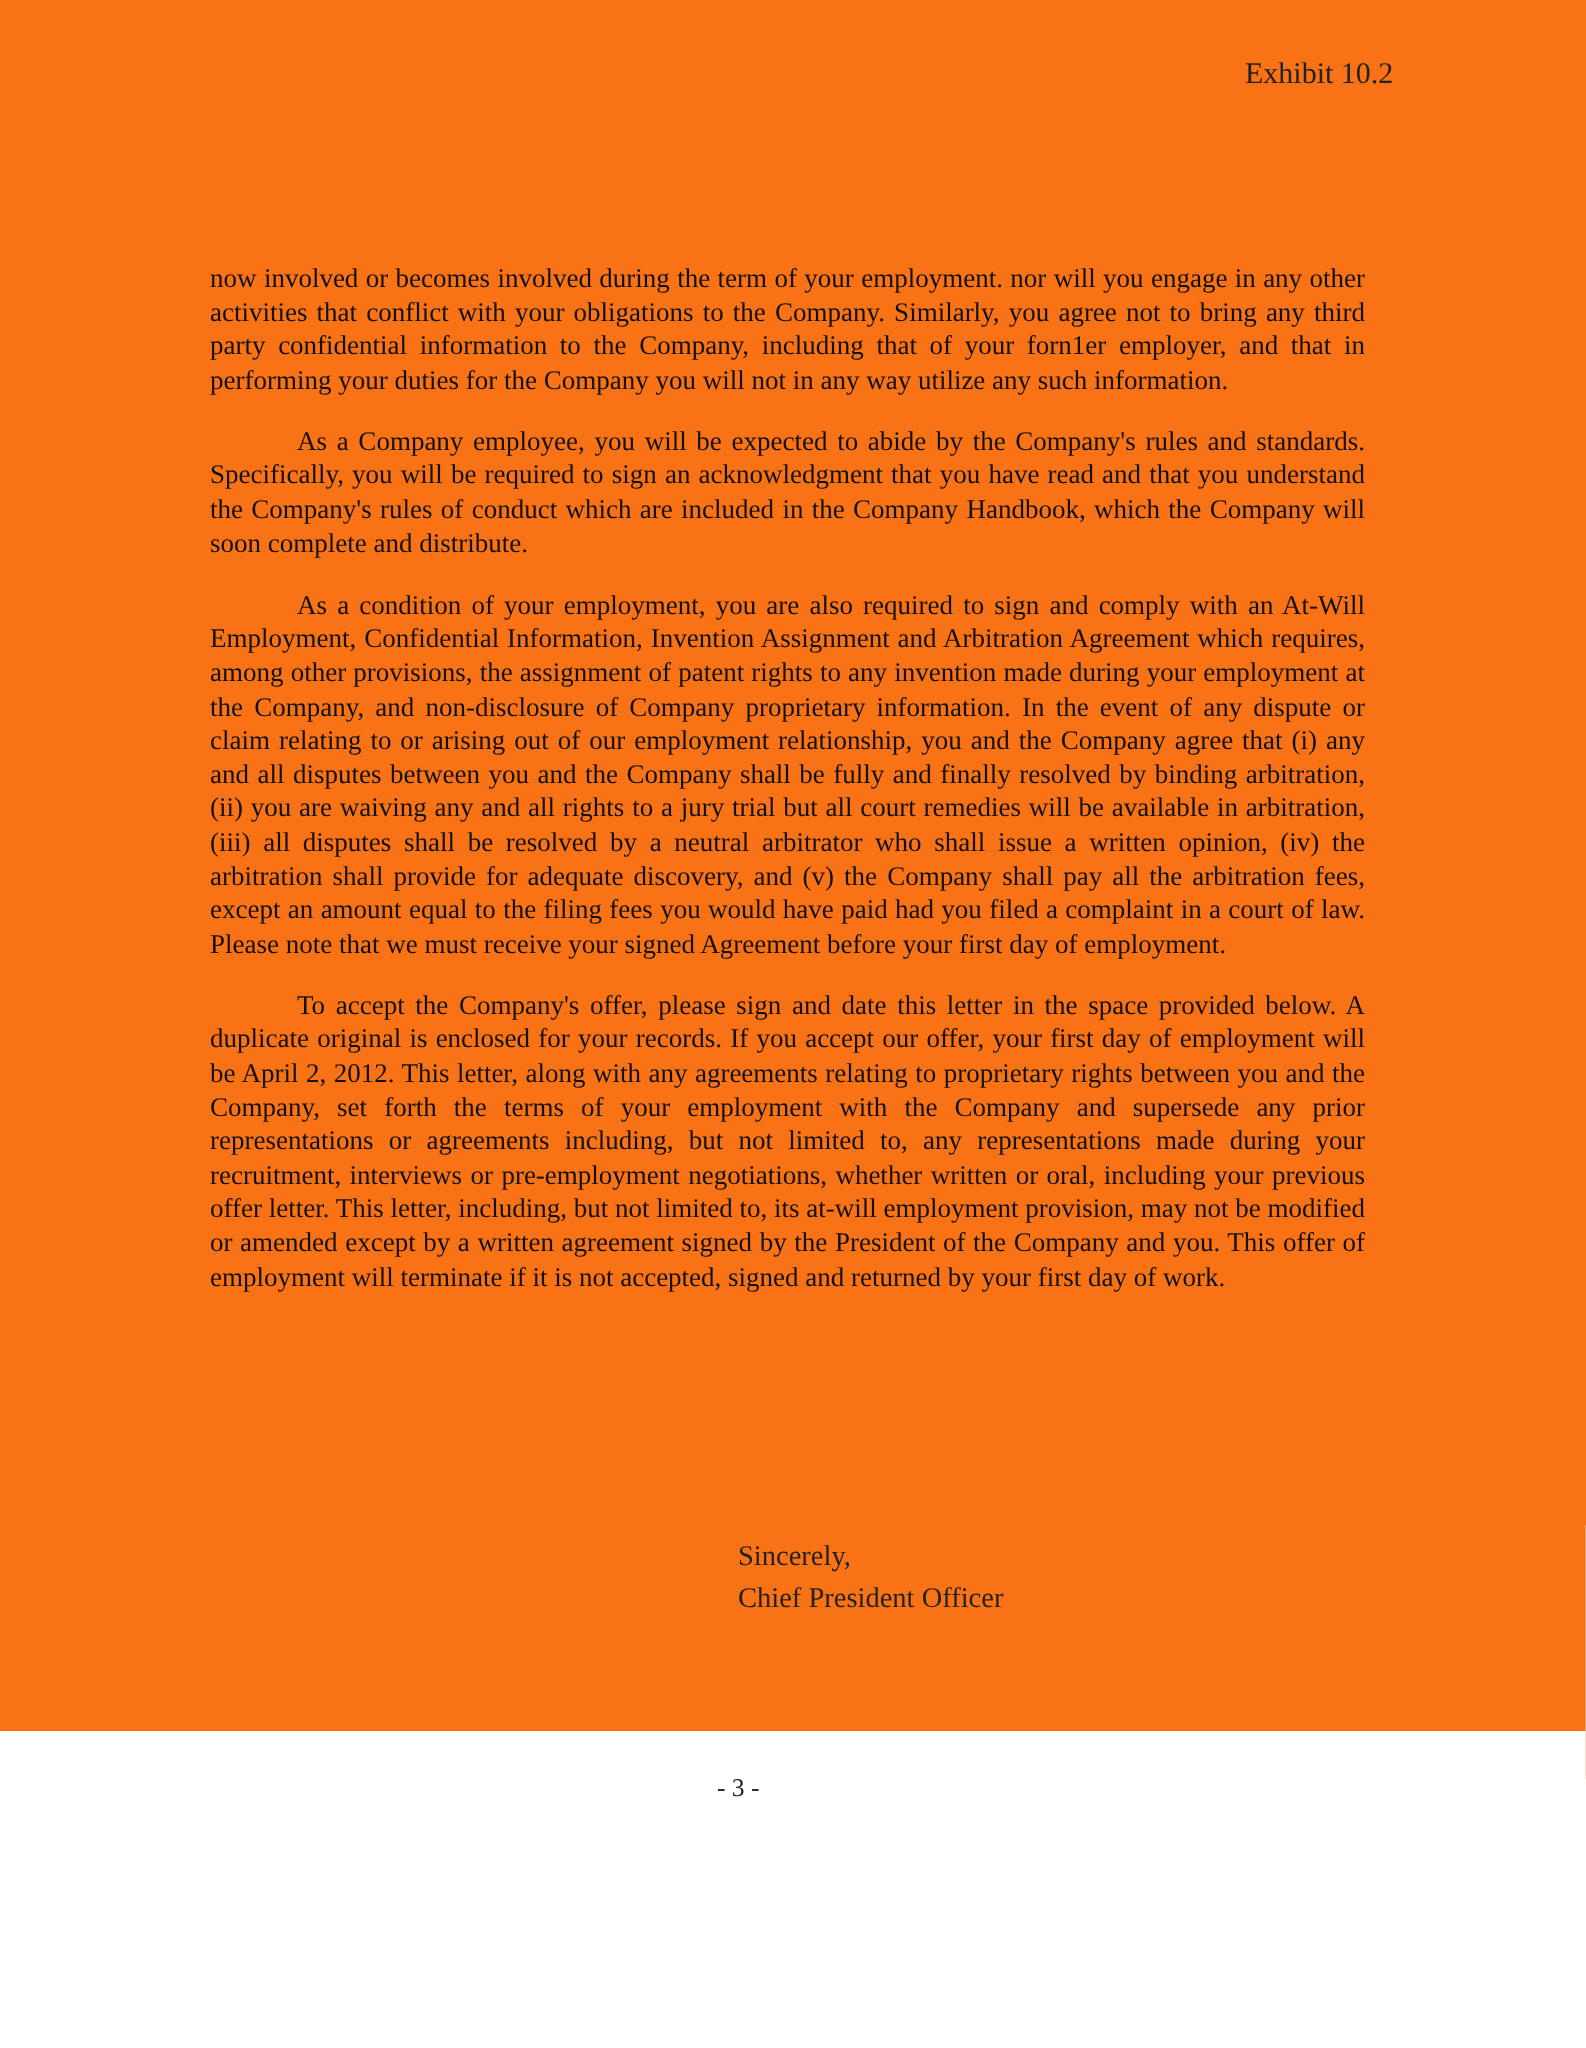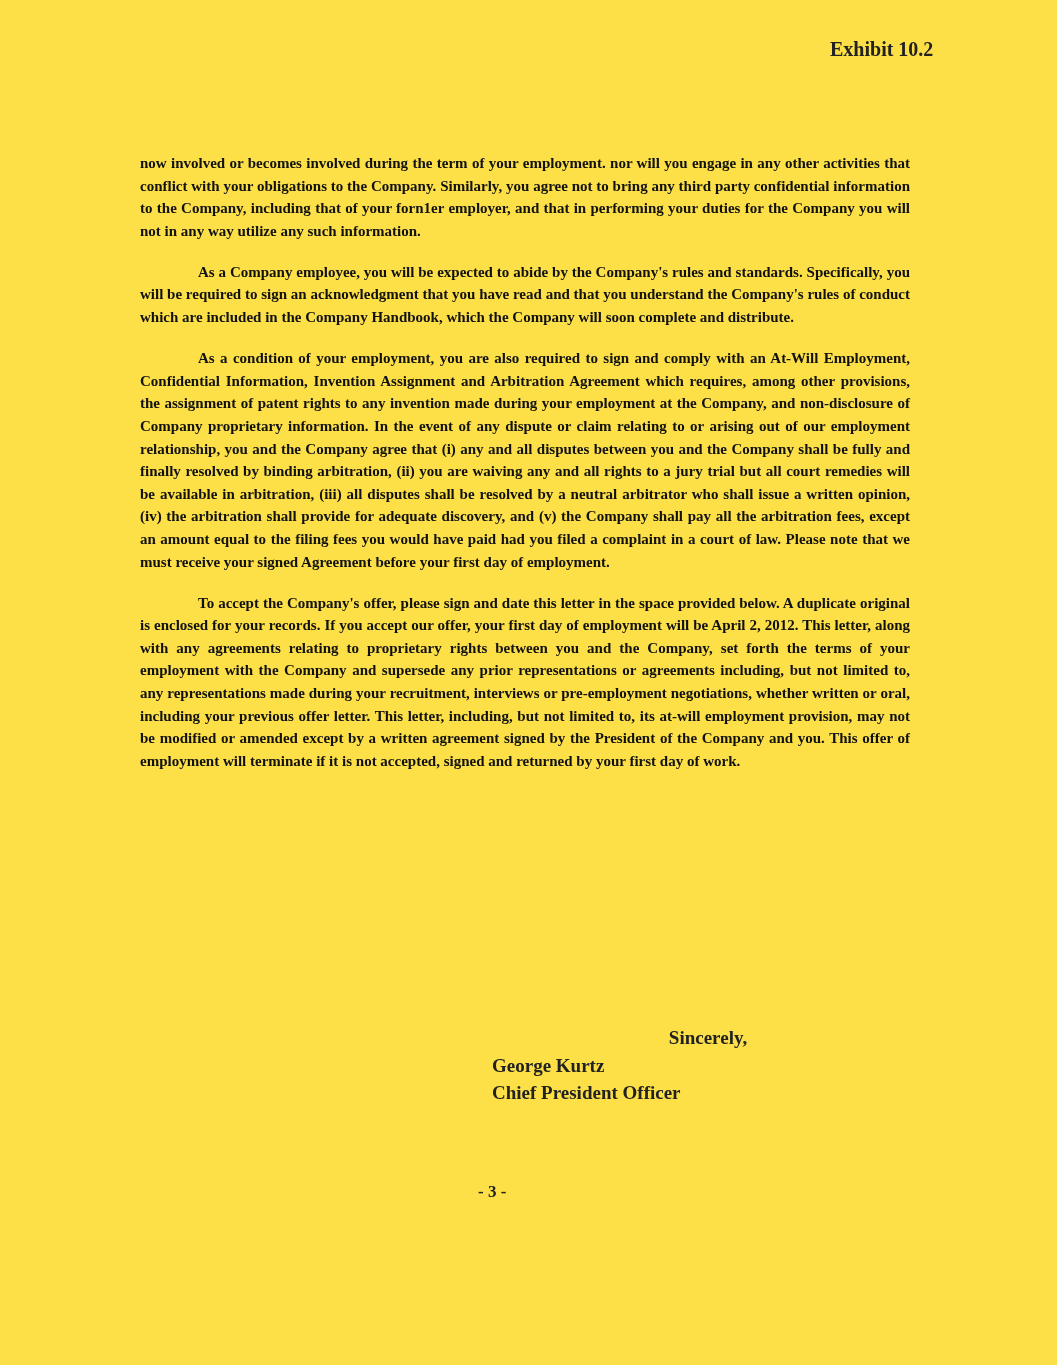--- a/index.html
+++ b/index.html
@@ -1,33 +1,33 @@
 <!DOCTYPE html>
 <html><head>
 <meta charset="utf-8">
 <style>
   html, body { margin: 0; padding: 0; background: #ffffff; }
   body { width: 1057px; height: 1365px; position: relative; overflow: hidden; color: #111; }
-  .page { position: absolute; left: 0; top: 0; width: 1057px; height: 1365px; background: #fde047; font-weight: bold; }
+  .page { position: absolute; left: 0; top: 0; width: 1057px; height: 1154px; background: #f97316; }
   .exhibit {
     position: absolute; left: 830px; top: 38px;
     font-family: "Liberation Serif", serif; font-size: 20px; color: #222;
   }
   .body-text {
-    position: absolute; left: 140px; top: 152px; width: 770px;
-    font-family: "Liberation Serif", serif; font-size: 15px; line-height: 22.6px;
+    position: absolute; left: 140px; top: 174px; width: 770px;
+    font-family: "Liberation Serif", serif; font-size: 18px; line-height: 22.6px;
     text-align: justify; color: #111;
   }
   .para { margin: 0 0 18.5px 0; }
   .indent { text-indent: 58px; }
   .sig-block {
     position: absolute; left: 488px; top: 1024px; width: 436px;
     font-family: "Liberation Serif", serif; font-size: 19px; color: #222;
   }
-  .sig-line { margin: 0; padding-left: 4px; text-align: center; }
+  .sig-line { margin: 0; padding-left: 4px; }
   .sincerely { height: 28px; line-height: 28px; }
   .signature {
     margin-top: 25px; height: 26px; line-height: 26px;
     border-bottom: 1.5px solid #555; padding-left: 4px;
   }
   .name, .title { height: 27px; line-height: 27px; padding-left: 4px; }
   .page-number {
     position: absolute; left: 478px; top: 1182px;
     font-family: "Liberation Serif", serif; font-size: 17px; color: #222;
   }
@@ -40,18 +40,17 @@
 
   <div class="body-text">
     <p class="para">now involved or becomes involved during the term of your employment. nor will you engage in any other activities that conflict with your obligations to the Company.  Similarly, you agree not to bring any third party confidential information to the Company, including that of your forn1er employer, and that in performing your duties for the Company you will not in any way utilize any such information.</p>
     <p class="para indent">As a Company employee, you will be expected to abide by the Company's rules and standards.  Specifically, you will be required to sign an acknowledgment that you have read and that you understand the Company's rules of conduct which are included in the Company Handbook, which the Company will soon complete and distribute.</p>
     <p class="para indent">As a condition of your employment, you are also required to sign and comply with an At-Will Employment, Confidential Information, Invention Assignment and Arbitration Agreement which requires, among other provisions, the assignment of patent rights to any invention made during your employment at the Company, and non-disclosure of Company proprietary information. In the event of any dispute or claim relating to or arising out of our employment relationship, you and the Company agree that (i) any and all disputes between you and the Company shall be fully and finally resolved by binding arbitration, (ii) you are waiving any and all rights to a jury trial but all court remedies will be available in arbitration, (iii) all disputes shall be resolved by a neutral arbitrator who shall issue a written opinion, (iv) the arbitration shall provide for adequate discovery, and (v) the Company shall pay all the arbitration fees, except an amount equal to the filing fees you would have paid had you filed a complaint in a court of law. Please note that we must receive your signed Agreement before your first day of employment.</p>
     <p class="para indent">To accept the Company's offer, please sign and date this letter in the space provided below. A duplicate original is enclosed for your records.  If you accept our offer, your first day of employment will be April 2, 2012.  This letter, along with any agreements relating to proprietary rights between you and the Company, set forth the terms of your employment with the Company and supersede any prior representations or agreements including, but not limited to, any representations made during your recruitment, interviews or pre-employment negotiations, whether written or oral, including your previous offer letter. This letter, including, but not limited to, its at-will employment provision, may not be modified or amended except by a written agreement signed by the President of the Company and you. This offer of employment will terminate if it is not accepted, signed and returned by your first day of work.</p>
   </div>
 
   <div class="sig-block">
     <div class="sig-line sincerely">Sincerely,</div>
-    <div class="name">George Kurtz</div>
     <div class="title">Chief President Officer</div>
   </div>
 
   <div class="page-number">- 3 -</div>
 </div>
 
 </body></html>

